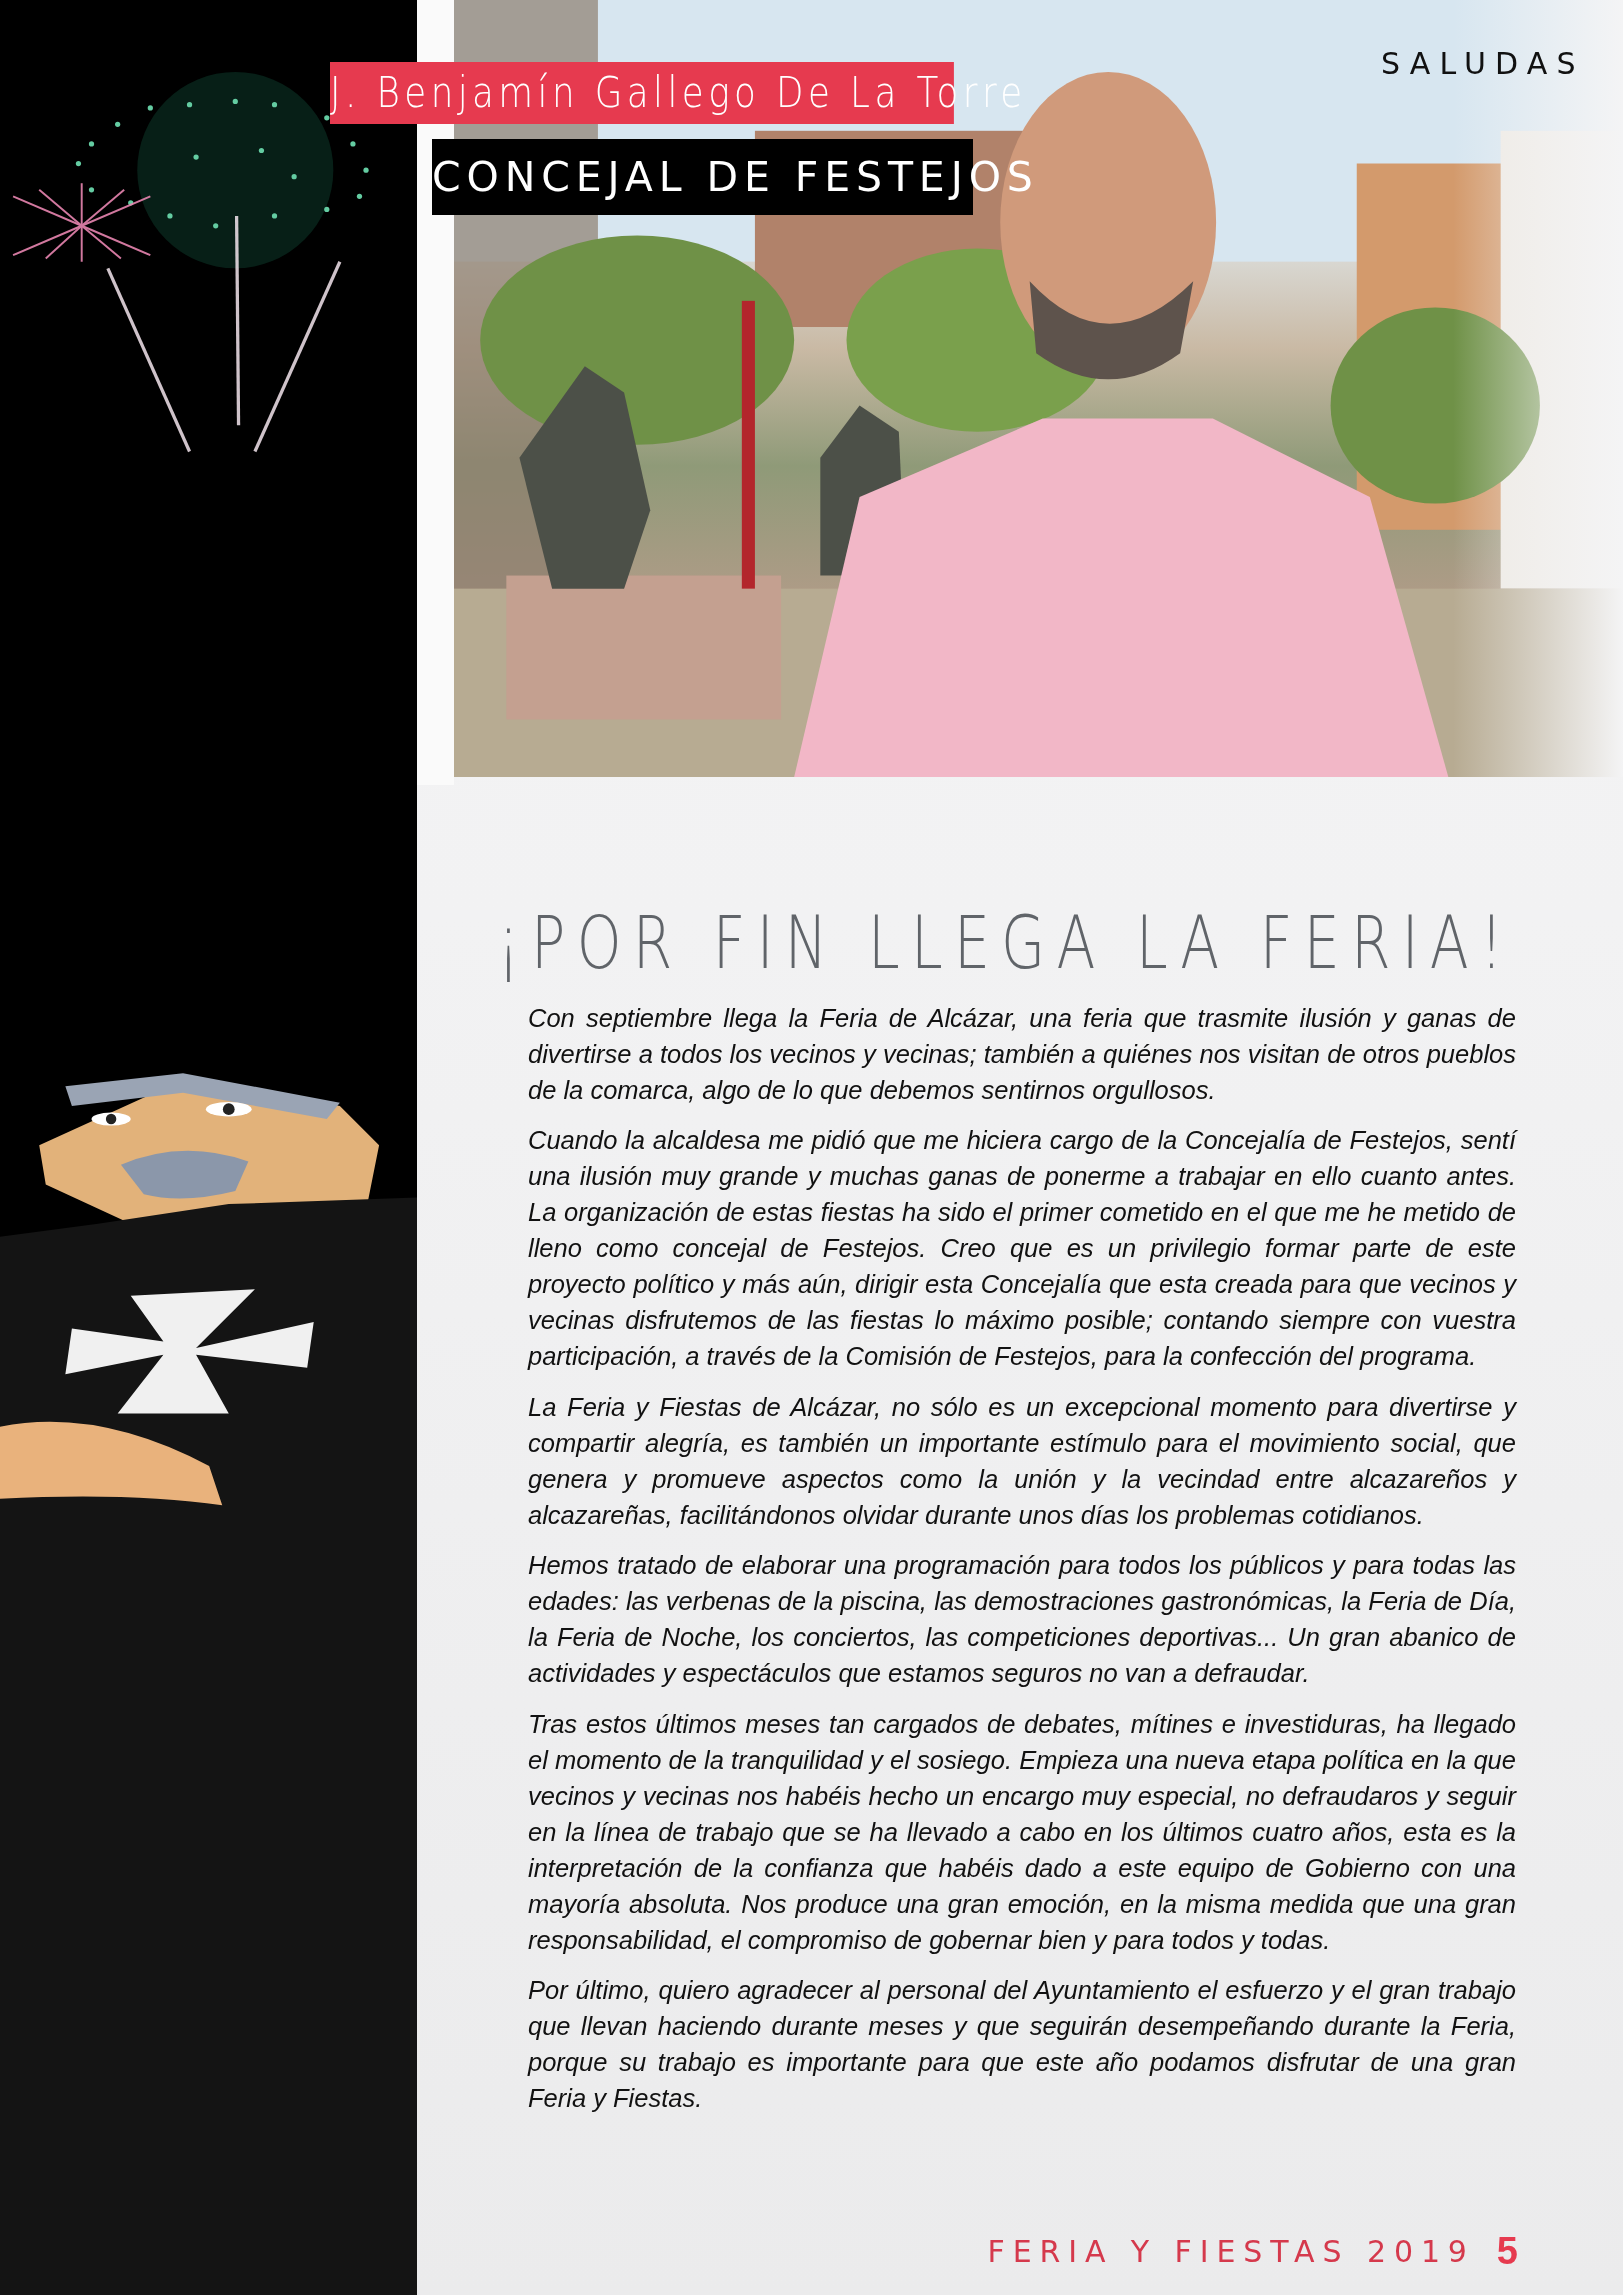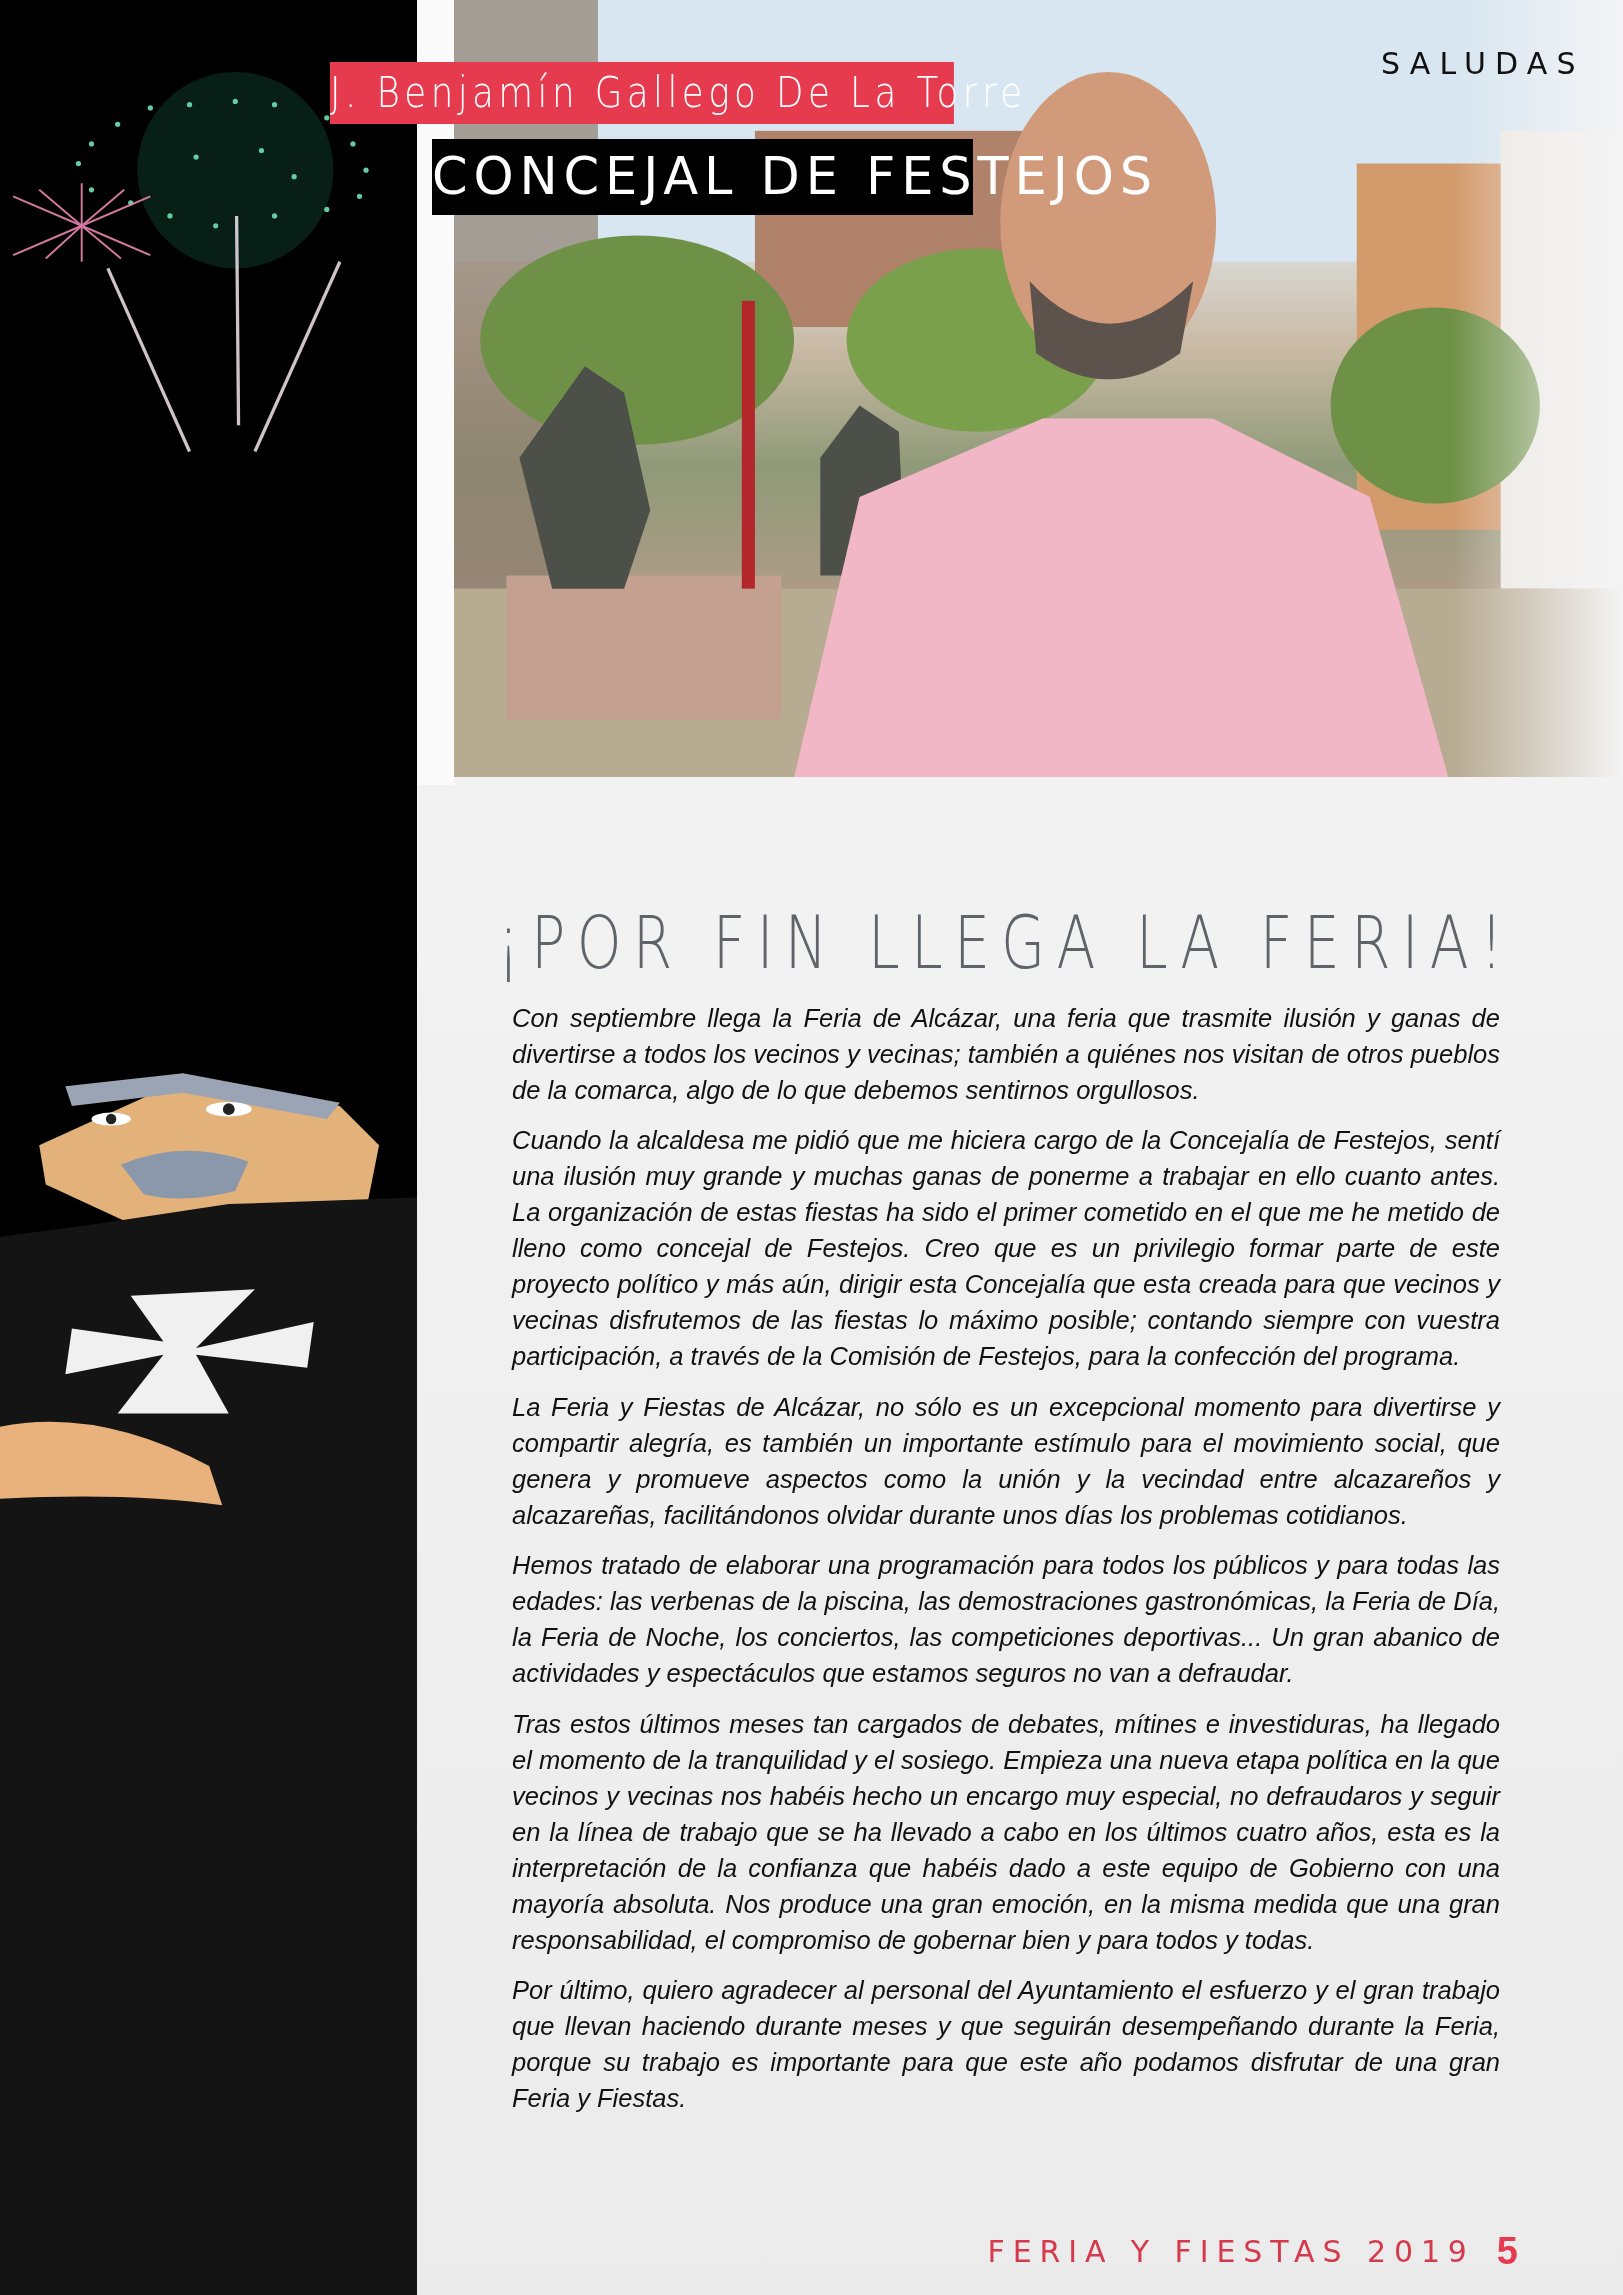--- a/index.html
+++ b/index.html
@@ -10,24 +10,24 @@
   .fireworks { position:absolute; left:0; top:0; width:417px; height:1047px; }
   .giant { position:absolute; left:0; top:1047px; width:417px; height:1249px; }
   .white-gap { position:absolute; left:417px; top:0; width:37px; height:785px; background:#fafafa; }
   .photo { position:absolute; left:454px; top:0; width:1169px; height:777px; overflow:hidden;
     background: linear-gradient(180deg,#cfe2ef 0%, #e4eef4 25%, #c9b9a4 45%, #8f9a78 60%, #b59c8a 80%, #b9a88e 100%); }
   .photo-fade { position:absolute; right:0; top:0; width:170px; height:100%;
     background: linear-gradient(90deg, rgba(244,244,245,0) 0%, rgba(244,244,245,1) 100%); }
   .name-banner { position:absolute; left:330px; top:62px; width:734px; height:62px; background:#e63a4f;
     color:#fff; font-size:42px; letter-spacing:5.2px; line-height:62px; text-align:center; font-family:"DejaVu Sans", sans-serif; font-weight:300; transform:scaleX(0.85); transform-origin:left center; white-space:nowrap; }
   .role-banner { position:absolute; left:432px; top:139px; width:541px; height:76px; background:#000;
-    color:#fff; font-size:51px; letter-spacing:5.9px; line-height:76px; text-align:left; font-family:"DejaVu Sans", sans-serif; white-space:nowrap; }
+    color:#fff; font-size:41px; letter-spacing:5.9px; line-height:76px; text-align:left; font-family:"DejaVu Sans", sans-serif; white-space:nowrap; }
   .section-label { position:absolute; left:1381px; top:46px; font-size:30px; letter-spacing:9.2px; color:#111; font-family:"DejaVu Sans", sans-serif; }
   .headline { position:absolute; left:497px; top:851px; width:1021px; font-size:73px; letter-spacing:14.4px; color:#606469; font-family:"DejaVu Sans", sans-serif; font-weight:300; white-space:nowrap; transform:scaleX(0.78); transform-origin:left center; }
-  .body { position:absolute; left:512px; top:1000px; width:988px; font-family:"Liberation Sans", sans-serif; font-style:italic; font-size:25.5px; line-height:36px; color:#111; text-align:justify; }
+  .body { position:absolute; left:528px; top:1000px; width:988px; font-family:"Liberation Sans", sans-serif; font-style:italic; font-size:25.5px; line-height:36px; color:#111; text-align:justify; }
   .body p { margin:0 0 14.4px 0; }
   .footer { position:absolute; right:105px; top:2230px; display:flex; align-items:center; gap:22px; }
   .footer-text { font-size:30px; letter-spacing:7.9px; color:#d5394c; font-family:"DejaVu Sans", sans-serif; }
   .page-num { font-size:38px; font-weight:bold; color:#e63a4f; font-family:"Liberation Sans", sans-serif; }
 </style>
 </head>
 <body>
 
 <div class="left-strip">
   <svg class="fireworks" viewBox="0 0 638 1600" preserveAspectRatio="none">

